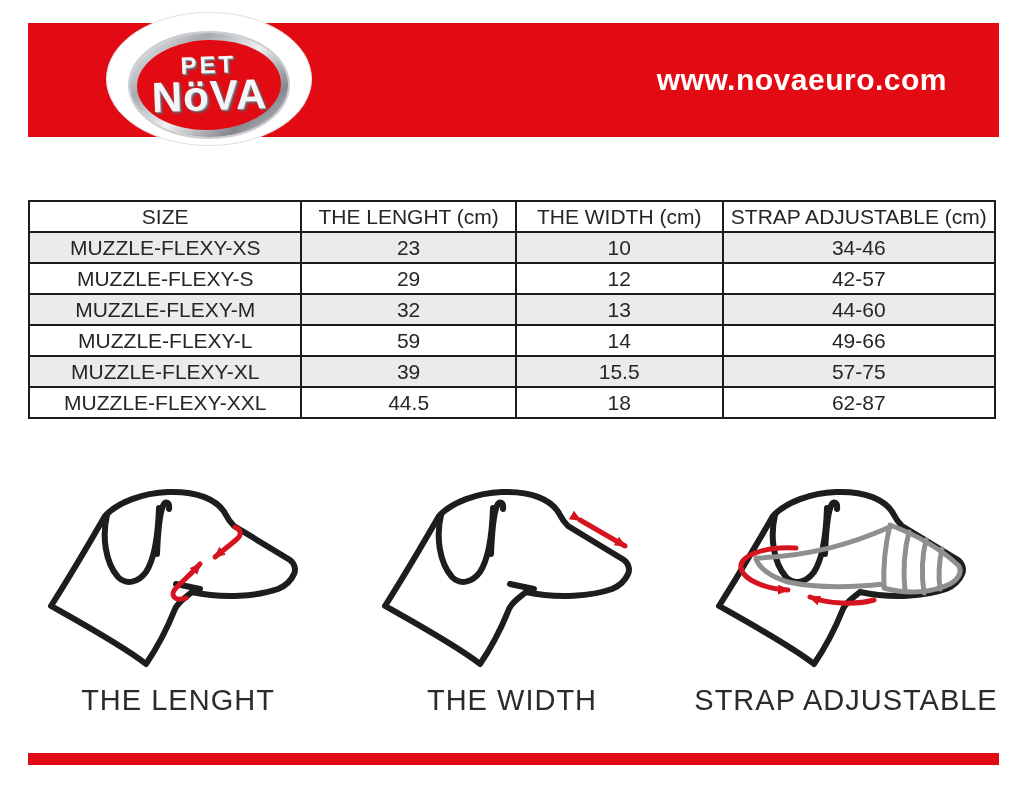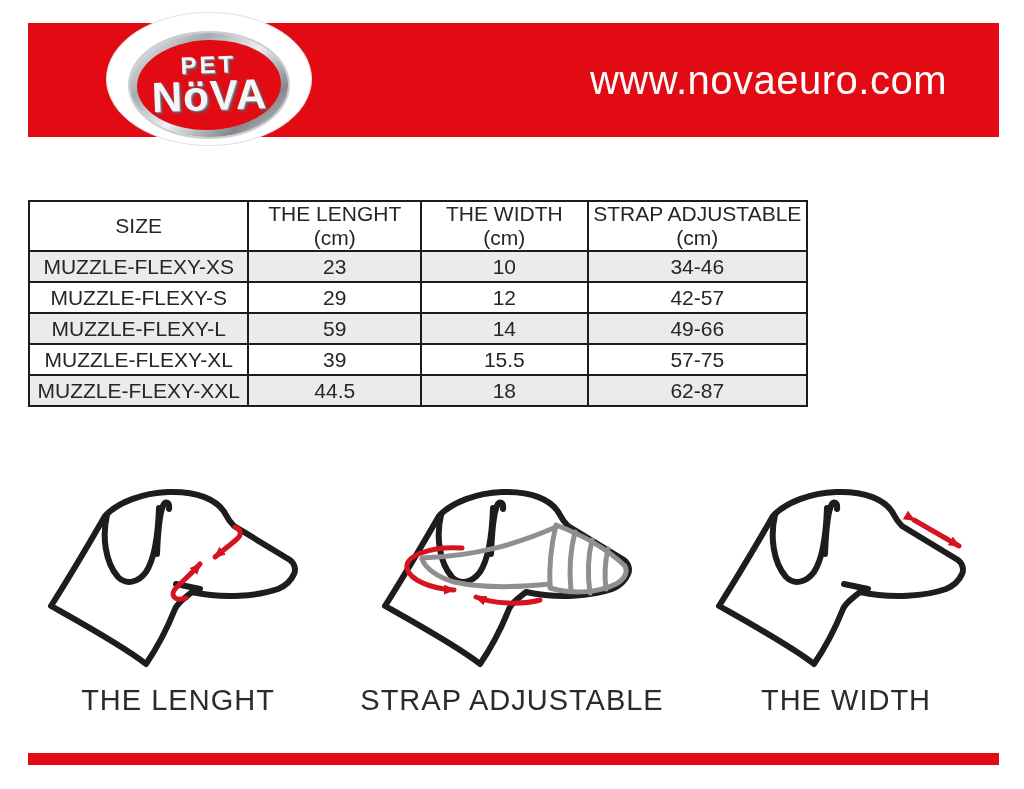--- a/index.html
+++ b/index.html
@@ -3,40 +3,40 @@
 <meta charset="utf-8">
 <style>
   * { margin:0; padding:0; box-sizing:border-box; }
   html,body { width:1024px; height:789px; background:#ffffff;
     font-family:"Liberation Sans", sans-serif; overflow:hidden; position:relative; }
 
   
   .header-bar { position:absolute; left:28px; top:23px; width:971px; height:114px;
     background:#e30b13; }
   .site-url { position:absolute; right:52px; top:50%; transform:translateY(-50%);
-    color:#ffffff; font-size:40px; font-weight:normal; letter-spacing:0.5px; }
+    color:#ffffff; font-size:30px; font-weight:bold; letter-spacing:0.5px; }
 
   .logo { position:absolute; left:106px; top:12px; width:206px; height:134px; }
   .logo-blob { position:absolute; inset:0; background:#ffffff; border-radius:50%;
     border:1px solid #e2e2e2; }
   .logo-ring { position:absolute; left:24px; top:21px; width:158px; height:104px;
     border-radius:50%;
     background:linear-gradient(140deg,#fdfdfd 0%,#a6a9ae 28%,#eef0f2 52%,#84878c 78%,#d4d6d9 100%);
     box-shadow:0 0 0 2px #c9ccd0; }
   .logo-red { position:absolute; left:7px; top:7px; right:7px; bottom:7px;
     background:#e30b13; border-radius:50%;
     display:flex; flex-direction:column; align-items:center; justify-content:center;
     transform:rotate(-2deg); }
   .logo-line1 { font-size:24px; font-weight:bold; letter-spacing:3px; color:#f4f5f7;
     line-height:1; text-shadow:1px 1px 0 #8f959d, 2px 2px 2px #5d636b; }
   .logo-line2 { font-size:42px; font-weight:bold; letter-spacing:1px; color:#f4f5f7;
     line-height:1; margin-top:-2px; text-shadow:1px 1px 0 #8f959d, 2px 2px 3px #5d636b; }
 
   
-  .size-table { position:absolute; left:28px; top:200px; width:780px;
+  .size-table { position:absolute; left:28px; top:200px; width:968px;
     border-collapse:collapse; table-layout:fixed; }
   .size-table th, .size-table td { border:2px solid #1c1c1c; height:31px;
     text-align:center; vertical-align:middle; font-size:21px; font-weight:normal;
     color:#262626; padding:0 4px; }
   .size-table thead th { background:#ffffff; }
   .size-table tbody tr:nth-child(odd) td { background:#ebebeb; }
   .size-table tbody tr:nth-child(even) td { background:#ffffff; }
 
   
   .figures { position:absolute; left:28px; top:468px; width:968px;
@@ -89,20 +89,26 @@
         <td>10</td>
         <td>34-46</td>
       </tr>
       <tr>
         <td>MUZZLE-FLEXY-S</td>
         <td>29</td>
         <td>12</td>
         <td>42-57</td>
       </tr>
       <tr>
+        <td>MUZZLE-FLEXY-M</td>
+        <td>32</td>
+        <td>13</td>
+        <td>44-60</td>
+      </tr>
+      <tr>
         <td>MUZZLE-FLEXY-L</td>
         <td>59</td>
         <td>14</td>
         <td>49-66</td>
       </tr>
       <tr>
         <td>MUZZLE-FLEXY-XL</td>
         <td>39</td>
         <td>15.5</td>
         <td>57-75</td>
@@ -135,20 +141,40 @@
         <path d="M 207 59 C 213 61, 214 67, 209 71 C 201 78, 193 84, 187 89" marker-end="url(#ah-a)"></path>
         <path d="M 158 130 C 147 134, 141 127, 148 120 C 155 113, 165 104, 172 96" marker-end="url(#ah-a)"></path>
       </g>
     </svg>
     <div class="figure-caption">THE LENGHT</div>
   </div>
 
   <div class="figure">
     <svg viewBox="0 0 300 210">
       <defs>
+        <marker id="ah-b" markerWidth="16" markerHeight="12" refX="10" refY="5" orient="auto" markerUnits="userSpaceOnUse">
+          <path d="M0,0 L12,5 L0,10 Z" fill="#d61420"></path>
+        </marker>
+      </defs>
+      <g stroke="#1d1d1d" stroke-width="6" fill="none" stroke-linecap="round" stroke-linejoin="round">
+        <path d="M 77 48 C 90 34, 115 25, 140 24 C 168 23, 190 31, 198 47 C 200 51, 202 54, 206 58 L 262 92 C 267 96, 268 102, 266 106 C 263 113, 257 118, 250 121 C 230 128, 196 131, 164 124 C 157 130, 150 134, 147 141 C 141 156, 131 177, 118 196 C 95 178, 55 156, 23 138 C 42 108, 62 74, 77 48 Z"></path>
+        <path d="M 79 47 C 74 68, 77 94, 90 109 C 98 117, 110 115, 118 104 C 126 92, 130 68, 131 40"></path>
+        <path d="M 129 86 C 130 62, 131 47, 135 38 C 137 32, 142 34, 141 41"></path>
+        <path d="M 148 116 L 172 121"></path>
+      </g>
+      <g stroke="#d61420" stroke-width="5" fill="none" stroke-linecap="round">
+        <path d="M 218 52 L 263 78" marker-start="url(#ah-b)" marker-end="url(#ah-b)"></path>
+      </g>
+    </svg>
+    <div class="figure-caption">THE WIDTH</div>
+  </div>
+
+  <div class="figure">
+    <svg viewBox="0 0 300 210">
+      <defs>
         <marker id="ah-c" markerWidth="16" markerHeight="12" refX="10" refY="5" orient="auto" markerUnits="userSpaceOnUse">
           <path d="M0,0 L12,5 L0,10 Z" fill="#d61420"></path>
         </marker>
       </defs>
       <g stroke="#1d1d1d" stroke-width="6" fill="none" stroke-linecap="round" stroke-linejoin="round">
         <path d="M 77 48 C 90 34, 115 25, 140 24 C 168 23, 190 31, 198 47 C 200 51, 202 54, 206 58 L 262 92 C 267 96, 268 102, 266 106 C 263 113, 257 118, 250 121 C 230 128, 196 131, 164 124 C 157 130, 150 134, 147 141 C 141 156, 131 177, 118 196 C 95 178, 55 156, 23 138 C 42 108, 62 74, 77 48 Z"></path>
         <path d="M 79 47 C 74 68, 77 94, 90 109 C 98 117, 110 115, 118 104 C 126 92, 130 68, 131 40"></path>
         <path d="M 129 86 C 130 62, 131 47, 135 38 C 137 32, 142 34, 141 41"></path>
       </g>
       <g stroke="#8f8f8f" stroke-width="5" fill="none" stroke-linecap="round" stroke-linejoin="round">
@@ -159,35 +185,15 @@
         <path d="M 194 59 C 155 76, 115 88, 60 90"></path>
         <path d="M 188 116 C 150 120, 115 119, 92 114 C 75 109, 63 100, 60 91"></path>
       </g>
       <g stroke="#d61420" stroke-width="5" fill="none" stroke-linecap="round">
         <path d="M 100 80 C 68 78, 43 88, 45 100 C 47 112, 70 121, 92 122" marker-end="url(#ah-c)"></path>
         <path d="M 178 132 C 160 137, 132 136, 114 129" marker-end="url(#ah-c)"></path>
       </g>
     </svg>
     <div class="figure-caption">STRAP ADJUSTABLE</div>
   </div>
-
-  <div class="figure">
-    <svg viewBox="0 0 300 210">
-      <defs>
-        <marker id="ah-b" markerWidth="16" markerHeight="12" refX="10" refY="5" orient="auto" markerUnits="userSpaceOnUse">
-          <path d="M0,0 L12,5 L0,10 Z" fill="#d61420"></path>
-        </marker>
-      </defs>
-      <g stroke="#1d1d1d" stroke-width="6" fill="none" stroke-linecap="round" stroke-linejoin="round">
-        <path d="M 77 48 C 90 34, 115 25, 140 24 C 168 23, 190 31, 198 47 C 200 51, 202 54, 206 58 L 262 92 C 267 96, 268 102, 266 106 C 263 113, 257 118, 250 121 C 230 128, 196 131, 164 124 C 157 130, 150 134, 147 141 C 141 156, 131 177, 118 196 C 95 178, 55 156, 23 138 C 42 108, 62 74, 77 48 Z"></path>
-        <path d="M 79 47 C 74 68, 77 94, 90 109 C 98 117, 110 115, 118 104 C 126 92, 130 68, 131 40"></path>
-        <path d="M 129 86 C 130 62, 131 47, 135 38 C 137 32, 142 34, 141 41"></path>
-        <path d="M 148 116 L 172 121"></path>
-      </g>
-      <g stroke="#d61420" stroke-width="5" fill="none" stroke-linecap="round">
-        <path d="M 218 52 L 263 78" marker-start="url(#ah-b)" marker-end="url(#ah-b)"></path>
-      </g>
-    </svg>
-    <div class="figure-caption">THE WIDTH</div>
-  </div>
 </div>
 
 <div class="footer-bar"></div>
 
 </body></html>

